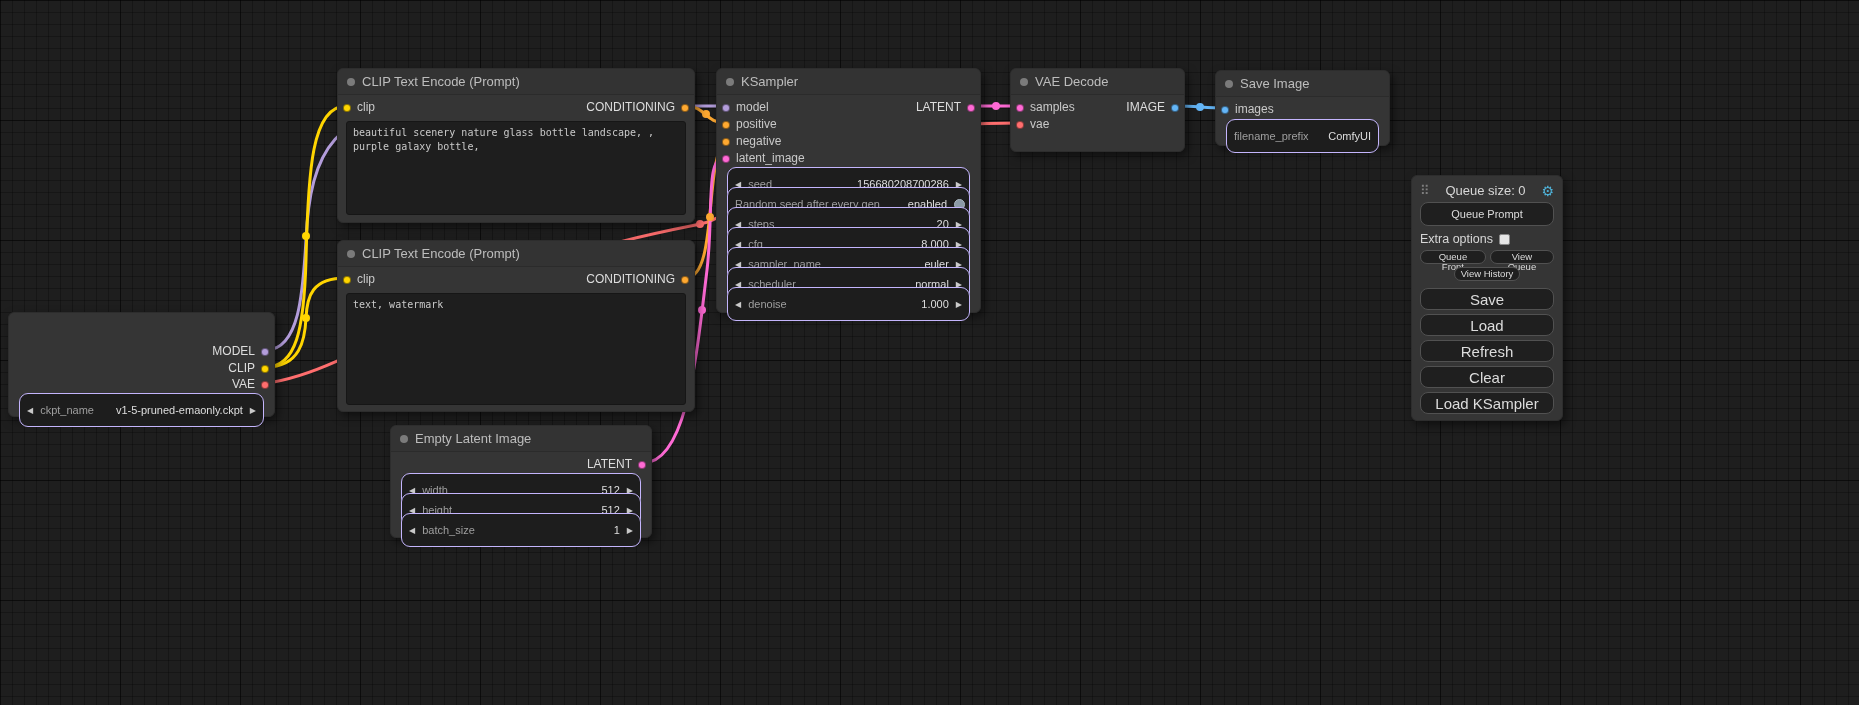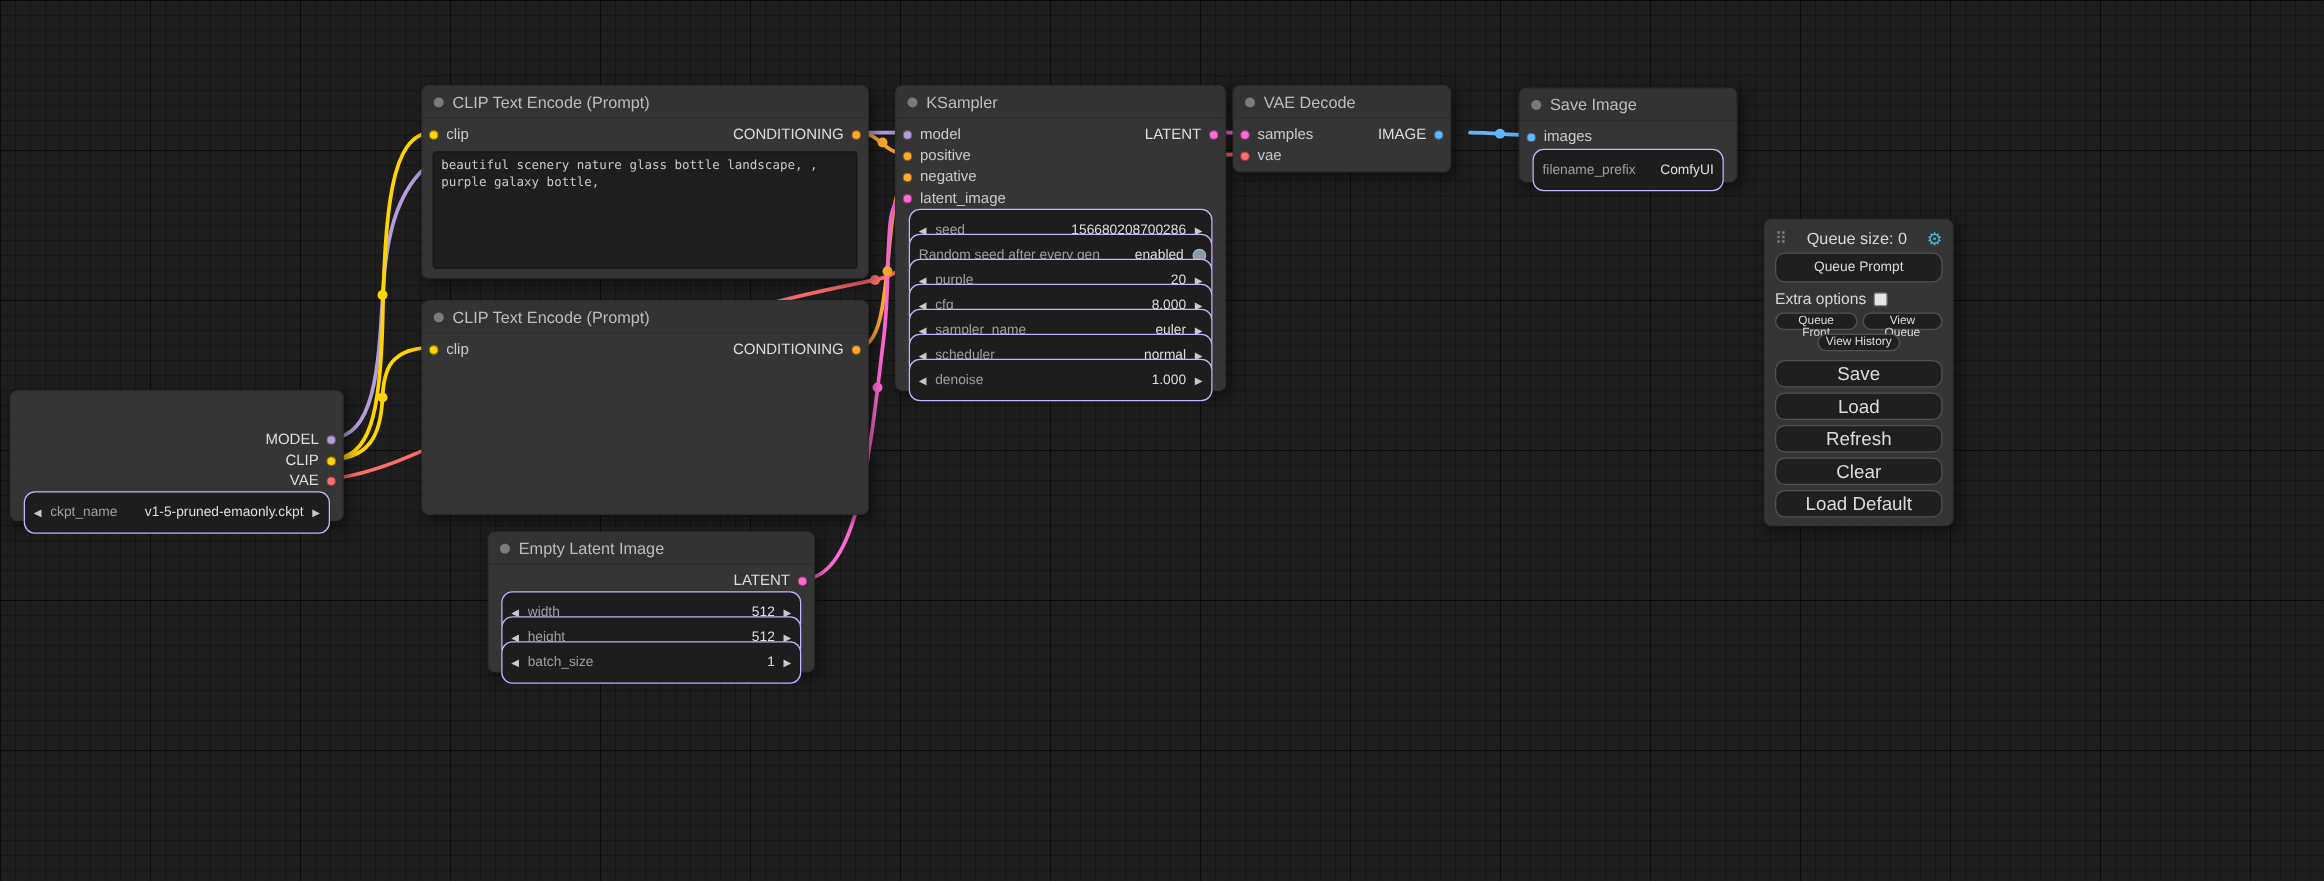--- a/index.html
+++ b/index.html
@@ -145,20 +145,21 @@
     <span>CLIP Text Encode (Prompt)</span>
   </div>
   <div class="slot in" style="top:30px">
     <i class="dot" style="background:#FFD500"></i>
     <span>clip</span>
   </div>
   <div class="slot out" style="top:30px">
     <span>CONDITIONING</span>
     <i class="dot" style="background:#FFA931"></i>
   </div>
+  <div class="textarea" style="top:52px;height:112px">text, watermark</div>
 </div>
 
 <div class="node" style="left:716px;top:68px;width:265px;height:245px">
   <div class="node-title">
     <span class="collapse-dot"></span>
     <span>KSampler</span>
   </div>
   <div class="slot in" style="top:30px">
     <i class="dot" style="background:#B39DDB"></i>
     <span>model</span>
@@ -186,21 +187,21 @@
     <span class="wvalue">156680208700286</span>
     <span class="warrow">▶</span>
   </div>
   <div class="widget" style="top:118px">
     <span class="wlabel">Random seed after every gen</span>
     <span class="wvalue">enabled</span>
     <span class="knob"></span>
   </div>
   <div class="widget" style="top:138px">
     <span class="warrow">◀</span>
-    <span class="wlabel">purple</span>
+    <span class="wlabel">steps</span>
     <span class="wvalue">20</span>
     <span class="warrow">▶</span>
   </div>
   <div class="widget" style="top:158px">
     <span class="warrow">◀</span>
     <span class="wlabel">cfg</span>
     <span class="wvalue">8.000</span>
     <span class="warrow">▶</span>
   </div>
   <div class="widget" style="top:178px">
@@ -216,21 +217,21 @@
     <span class="warrow">▶</span>
   </div>
   <div class="widget" style="top:218px">
     <span class="warrow">◀</span>
     <span class="wlabel">denoise</span>
     <span class="wvalue">1.000</span>
     <span class="warrow">▶</span>
   </div>
 </div>
 
-<div class="node" style="left:986px;top:68px;width:175px;height:70px">
+<div class="node" style="left:1010px;top:68px;width:175px;height:84px">
   <div class="node-title">
     <span class="collapse-dot"></span>
     <span>VAE Decode</span>
   </div>
   <div class="slot in" style="top:30px">
     <i class="dot" style="background:#FF6AD5"></i>
     <span>samples</span>
   </div>
   <div class="slot out" style="top:30px">
     <span>IMAGE</span>
@@ -301,14 +302,14 @@
     <button class="qp-pill">Queue Front</button>
     <button class="qp-pill">View Queue</button>
   </div>
   <div class="qp-row center">
     <button class="qp-pill">View History</button>
   </div>
   <button class="qp-btn">Save</button>
   <button class="qp-btn">Load</button>
   <button class="qp-btn">Refresh</button>
   <button class="qp-btn">Clear</button>
-  <button class="qp-btn">Load Default</button>
+  <button class="qp-btn">Load KSampler</button>
 </div>
 
 </body></html>

